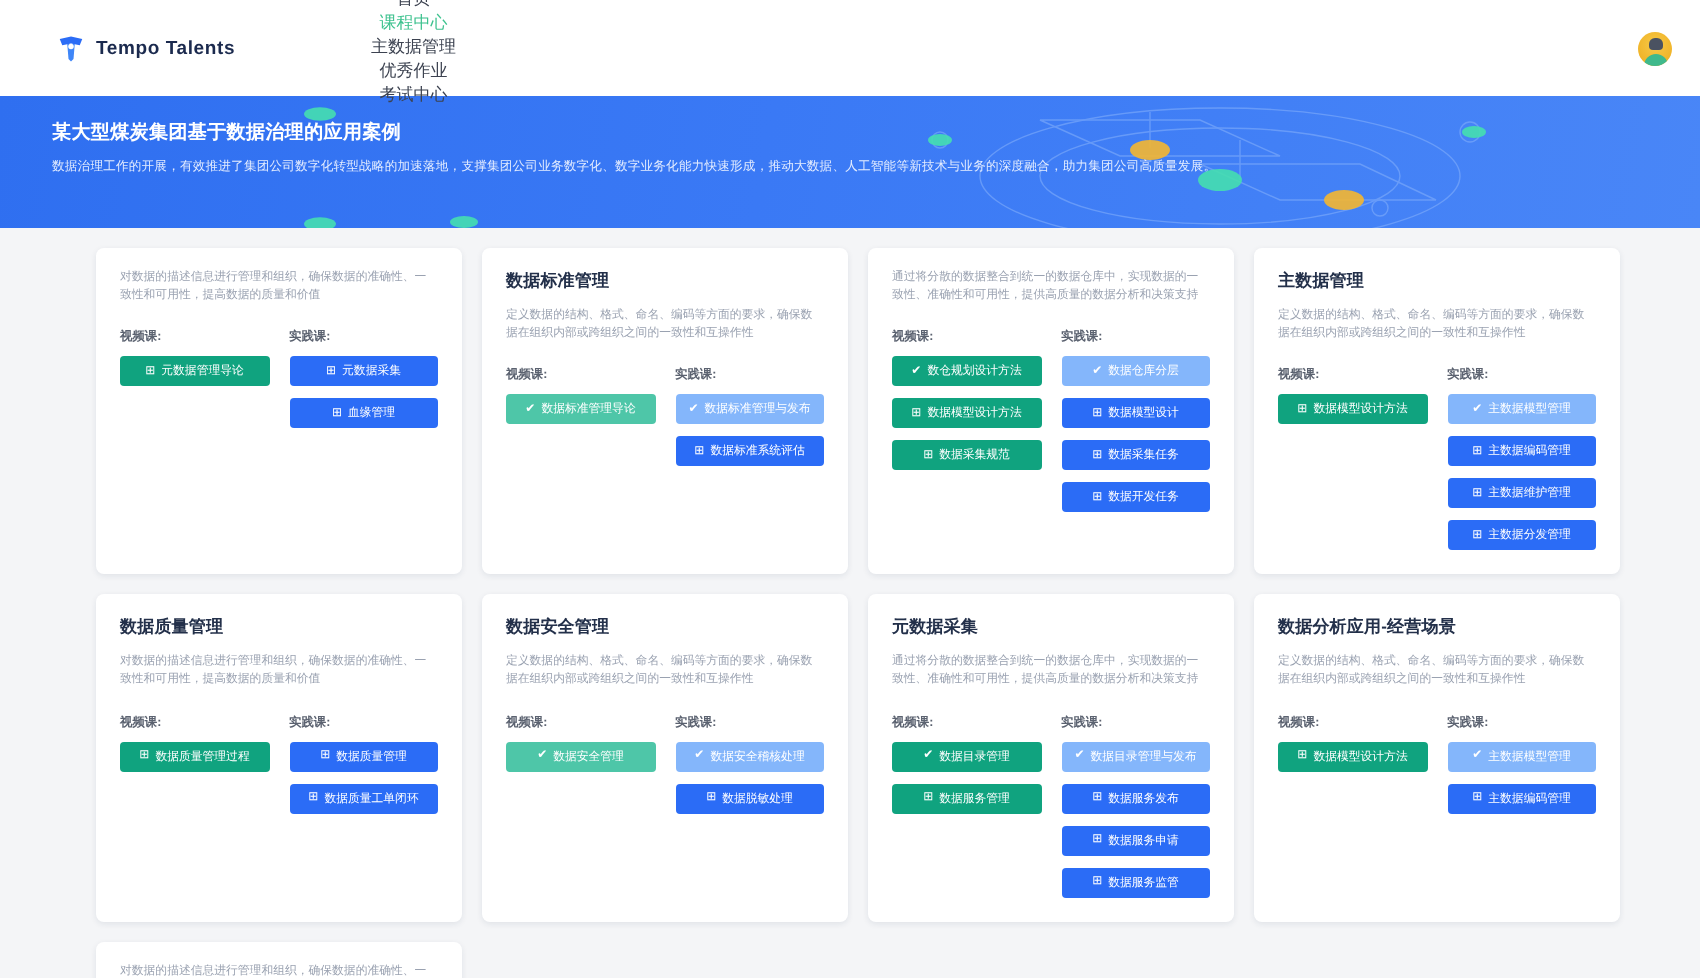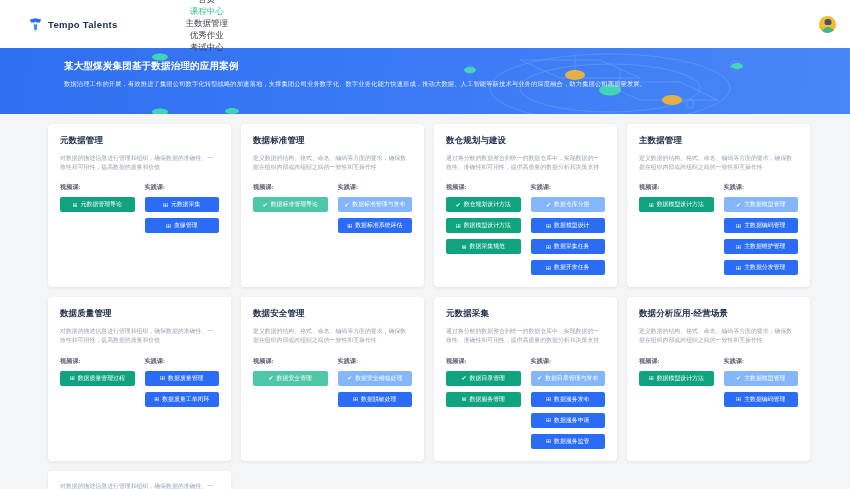--- a/index.html
+++ b/index.html
@@ -52,21 +52,21 @@
     background: #3fb98c;
   }
 
   
   .banner {
     height: 66px;
     background: linear-gradient(100deg, #2f6ff0 0%, #3a79f5 45%, #4986f7 100%);
     position: relative; overflow: hidden;
   }
   .banner-deco { position: absolute; inset: 0; pointer-events: none; }
-  .banner-text { position: relative; padding: 12px 0 0 64px; z-index: 2; }
+  .banner-text { position: relative; padding: 12px 0 0 26px; z-index: 2; }
   .banner-title {
     font-size: 9.5px; font-weight: bold; color: #ffffff;
     letter-spacing: .2px; margin-bottom: 7px;
   }
   .banner-desc {
     font-size: 6.3px; color: #e3ecff; line-height: 1.4;
     max-width: 740px; letter-spacing: .1px;
   }
 
   
@@ -174,21 +174,20 @@
     </g>
   </svg>
   <div class="banner-text">
     <div class="banner-title">某大型煤炭集团基于数据治理的应用案例</div>
     <div class="banner-desc">数据治理工作的开展，有效推进了集团公司数字化转型战略的加速落地，支撑集团公司业务数字化、数字业务化能力快速形成，推动大数据、人工智能等新技术与业务的深度融合，助力集团公司高质量发展。</div>
   </div>
 </div>
 
 <div class="content" id="card-grid">
     <div class="card">
-      <div class="card-title">元数据管理</div>
        <div class="card-desc">对数据的描述信息进行管理和组织，确保数据的准确性、一致性和可用性，提高数据的质量和价值</div>
        <div class="cols">
          <div class="col">
            <div class="col-label">视频课:</div>
            <div class="btn btn-green">
          <span class="ic">⊞</span>
          <span>元数据管理导论</span>
        </div>
          </div>
          <div class="col">
@@ -222,21 +221,20 @@
          <span>数据标准管理与发布</span>
        </div>
           <div class="btn btn-blue">
          <span class="ic">⊞</span>
          <span>数据标准系统评估</span>
        </div>
          </div>
        </div>
     </div>
     <div class="card">
-      <div class="card-title">数仓规划与建设</div>
        <div class="card-desc">通过将分散的数据整合到统一的数据仓库中，实现数据的一致性、准确性和可用性，提供高质量的数据分析和决策支持</div>
        <div class="cols">
          <div class="col">
            <div class="col-label">视频课:</div>
            <div class="btn btn-green">
          <span class="ic">✔</span>
          <span>数仓规划设计方法</span>
        </div>
           <div class="btn btn-green">
          <span class="ic">⊞</span>

